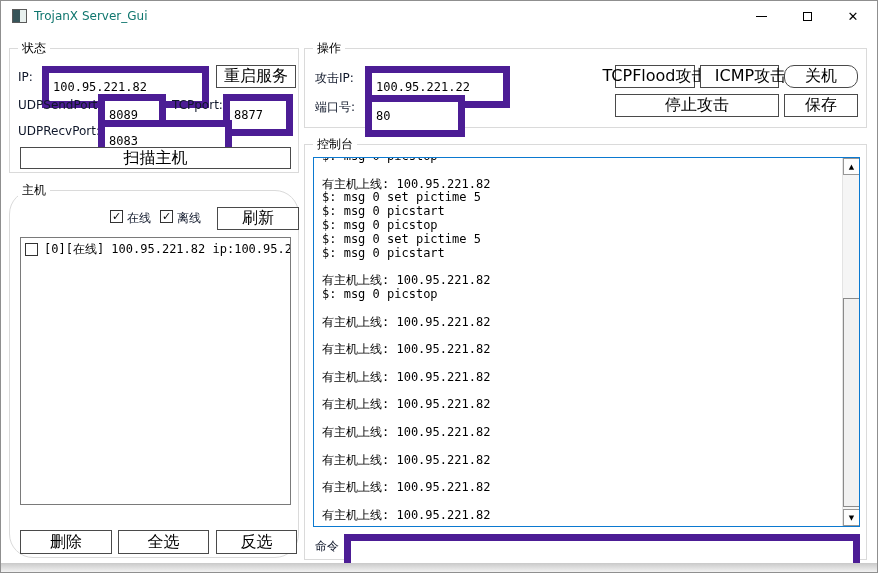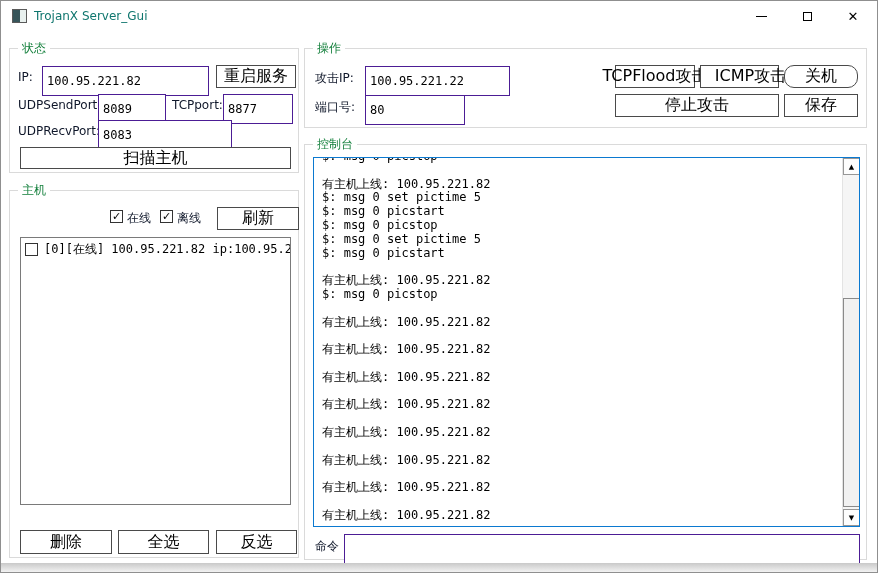--- a/index.html
+++ b/index.html
@@ -13,24 +13,24 @@
   .app-icon::before { content:""; position:absolute; left:0; top:0; width:7px; height:12px; background:#37555a; }
   .title-text { position:absolute; left:33px; top:8px; font-size:12px; color:#0f766e; white-space:nowrap; }
   .winbtn { position:absolute; top:1px; width:46px; height:28px; display:flex; align-items:center; justify-content:center; background:#fff; }
   .winbtn.min { right:93px; } .winbtn.max { right:47px; } .winbtn.close { right:1px; }
   .glyph-min { display:block; width:11px; height:0; border-top:1px solid #000; }
   .glyph-max { display:block; width:9px; height:9px; border:1px solid #000; }
   .glyph-close { font-size:13px; line-height:13px; color:#000; }
 
   
   .groupbox { position:absolute; border:1px solid #dadada; background:#fff; }
-  .group-title { position:absolute; top:-9px; left:8px; background:#fff; padding:0 4px; font-size:12px; color:#15803d; white-space:nowrap; }
+  .group-title { position:absolute; top:-9px; left:8px; background:#fff; padding:0 4px; font-size:12px; color:#000000; white-space:nowrap; }
 
   .lbl { position:absolute; font-size:12px; color:#0f172a; white-space:nowrap; }
-  .tbox { position:absolute; border:1px solid #4c1d95; background:#fff; font-family:"DejaVu Sans Mono","Liberation Mono",monospace; font-size:12px; color:#000; padding:14px 4px; outline:none; }
+  .tbox { position:absolute; border:7px solid #4c1d95; background:#fff; font-family:"DejaVu Sans Mono","Liberation Mono",monospace; font-size:12px; color:#000; padding:14px 4px; outline:none; }
   .btn { position:absolute; border:1px solid #4a4a4a; background:#fff; font-size:16px; color:#000; display:flex; align-items:center; justify-content:center; cursor:default; white-space:nowrap; font-family:"DejaVu Sans","Liberation Sans",sans-serif; }
 
   .cb { display:inline-block; width:13px; height:13px; border:1px solid #333; background:#fff; text-align:center; font-size:11px; line-height:12px; color:#000; }
   .cb.empty { color:transparent; }
 
   
   .host-list { position:absolute; left:10px; top:46px; width:271px; height:268px; border:1px solid #7a7a7a; background:#fff; overflow:hidden; }
   .host-item { position:relative; height:22px; display:flex; align-items:center; padding-left:4px; white-space:nowrap; }
   .host-item .cb { flex:0 0 13px; margin-right:6px; margin-top:1px; }
   .host-label { font-family:"DejaVu Sans Mono","Liberation Mono",monospace; font-size:12px; white-space:nowrap; overflow:hidden; }
@@ -76,21 +76,21 @@
     <input class="tbox" style="left: 88px; top: 45px; width: 68px; height: 21px;" value="8089">
     <span class="lbl" style="left:162px; top:49px;">TCPport:</span>
     <input class="tbox" style="left: 213px; top: 45px; width: 70px; height: 21px;" value="8877">
 
     <span class="lbl" style="left:8px; top:75px;">UDPRecvPort:</span>
     <input class="tbox" style="left: 88px; top: 71px; width: 134px; height: 21px;" value="8083">
 
     <button class="btn" style="left:10px; top:98px; width:271px; height:22px;">扫描主机</button>
   </div>
 
-  <div class="groupbox" style="left:8px; top:189px; width:290px; height:368px;">
+  <div class="groupbox" style="left:8px; top:189px; width:290px; height:368px;border-radius:24px;">
     <span class="group-title">主机</span>
 
     <span class="cb" style="position:absolute; left:100px; top:19px;">✓</span>
     <span class="lbl" style="left:117px; top:19px;">在线</span>
     <span class="cb" style="position:absolute; left:150px; top:19px;">✓</span>
     <span class="lbl" style="left:167px; top:19px;">离线</span>
     <button class="btn" style="left:207px; top:16px; width:82px; height:23px;">刷新</button>
 
     <div class="host-list">
         <div class="host-item">

